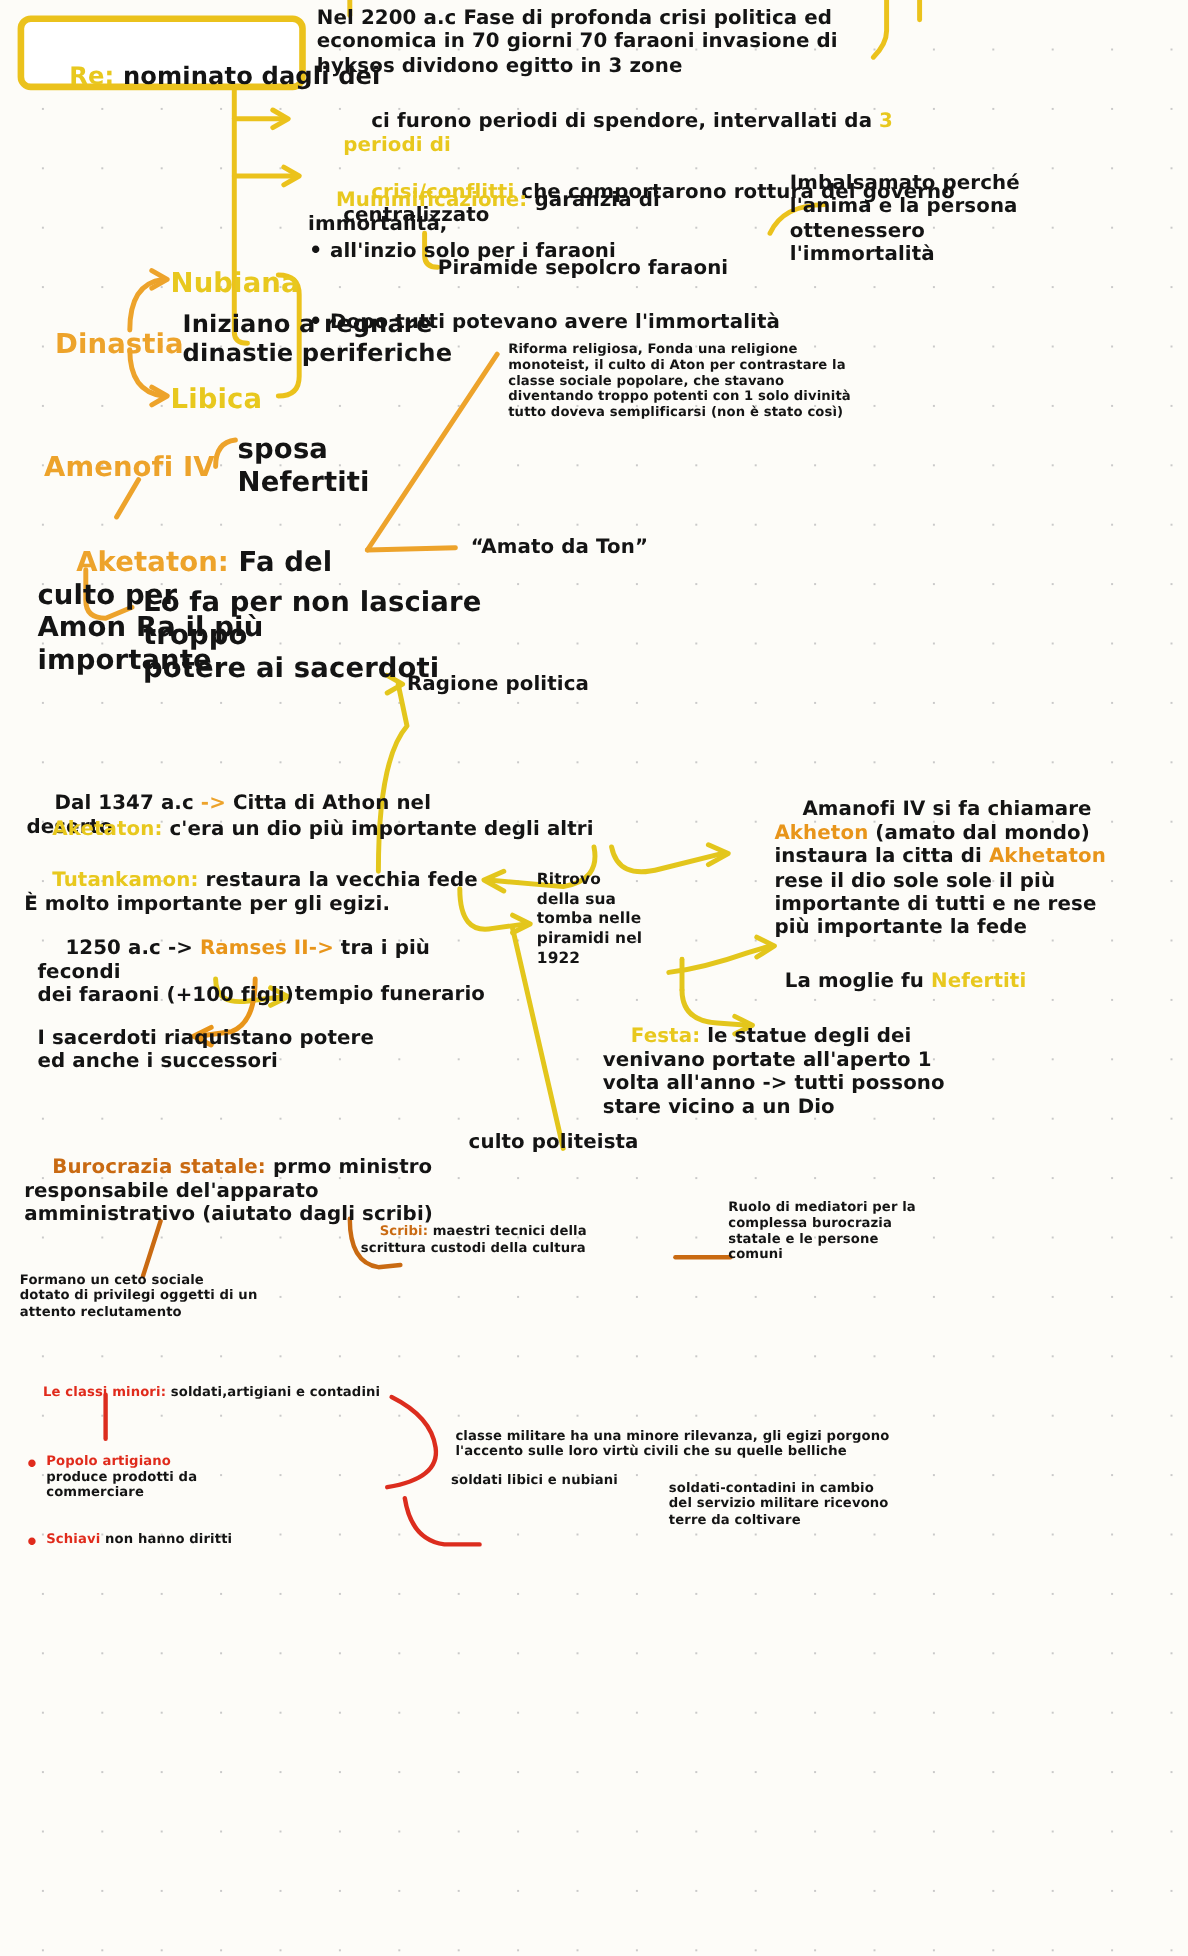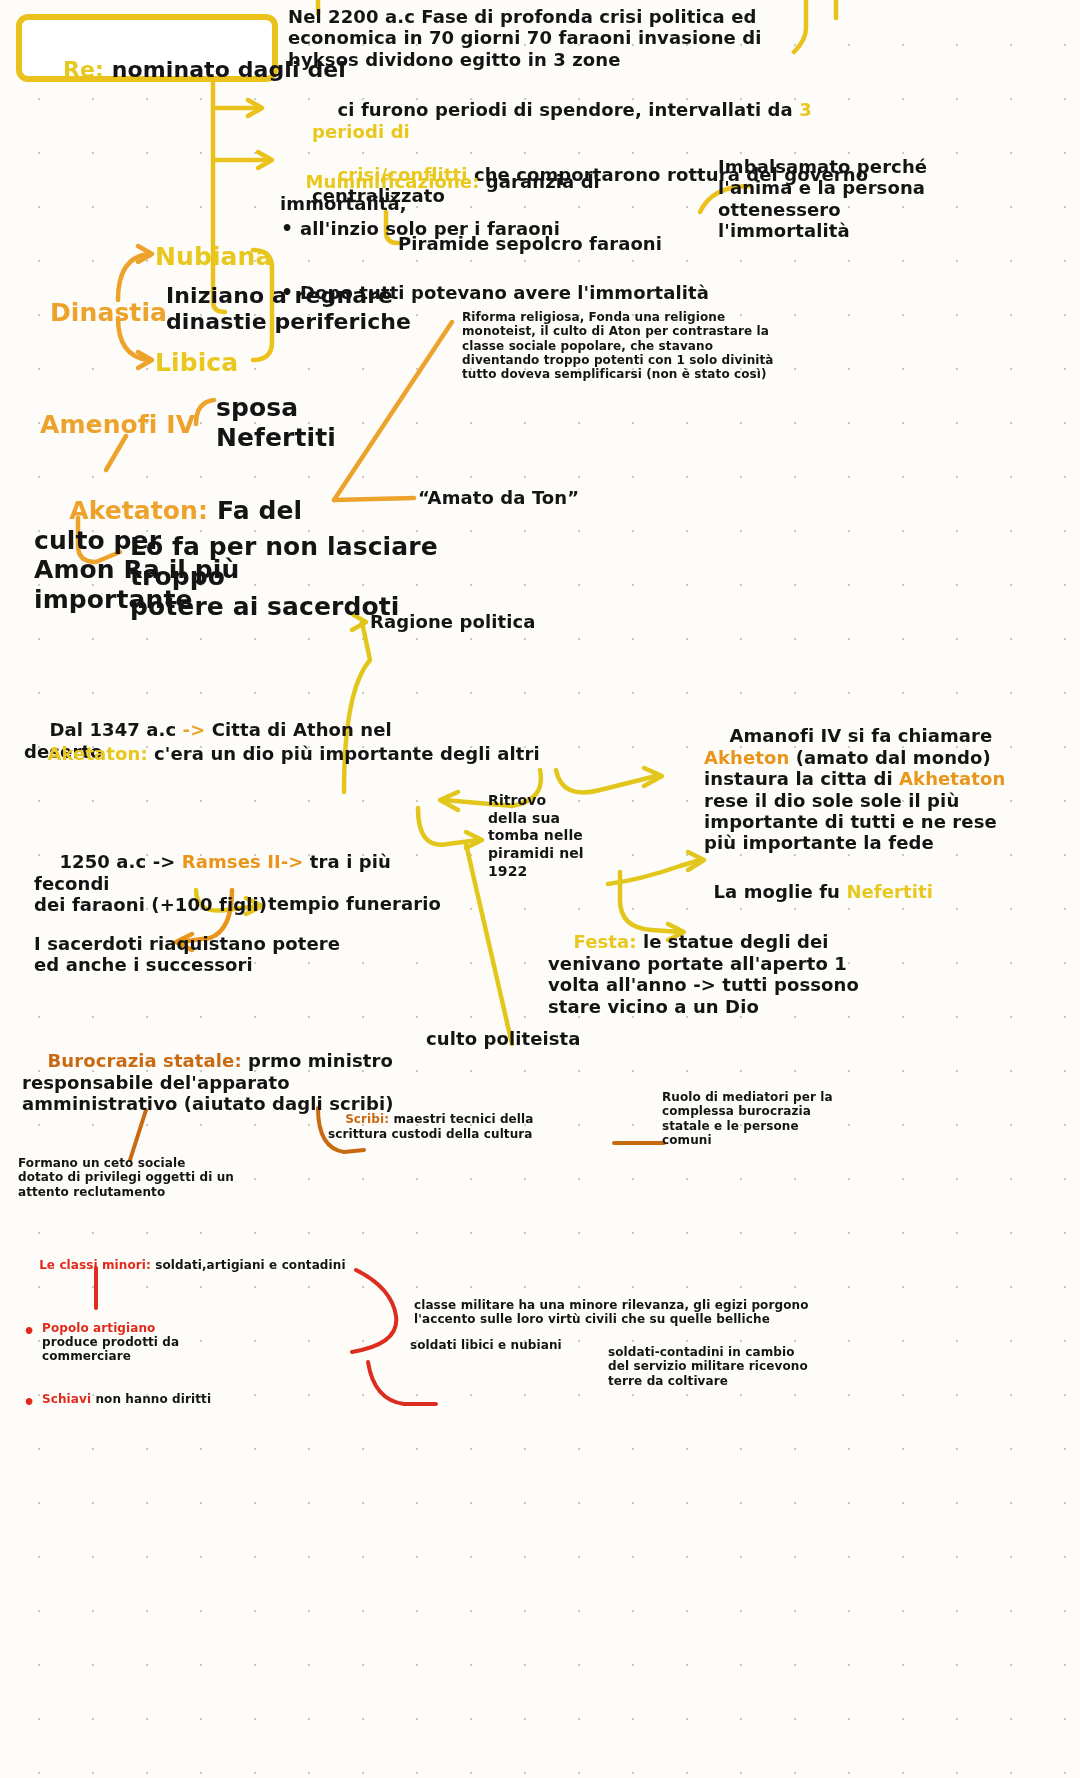--- a/index.html
+++ b/index.html
@@ -183,34 +183,38 @@
 tutto doveva semplificarsi (non è stato così)</div>
 
   <div class="t sz20 org" style="left:40px;top:410px;">Amenofi IV</div>
   <div class="t sz20" style="left:216px;top:393px;width:200px;">sposa
 Nefertiti</div>
 
   <div class="t sz20" style="left:34px;top:466px;width:330px;">
     <span class="org">Aketaton:</span><span> Fa del culto per
 Amon Ra il più importante</span>
   </div>
-  <div class="t sz19" style="left:418px;top:487px;">“Amato da Ton”</div>
+  <div class="t sz19" style="left:428px;top:487px;">“Amato da Ton”</div>
 
   <div class="t sz20" style="left:130px;top:532px;width:360px;">Lo fa per non lasciare troppo
 potere ai sacerdoti</div>
 
   <div class="t sz19" style="left:370px;top:611px;">Ragione politica</div>
 
   <div class="t sz19" style="left:24px;top:698px;width:440px;">
     <span>Dal 1347 a.c </span><span class="org">-&gt;</span><span> Citta di Athon nel deserto</span>
   </div>
   <div class="t sz19" style="left:22px;top:722px;width:560px;">
     <span class="ylw">Aketaton:</span><span> c'era un dio più importante degli altri</span>
   </div>
 
+  <div class="t sz19" style="left:22px;top:768px;width:430px;">
+    <span class="ylw">Tutankamon:</span><span> restaura la vecchia fede
+È molto importante per gli egizi.</span>
+  </div>
 
   <div class="t sz19" style="left:34px;top:830px;width:420px;">
     <span>1250 a.c -&gt; </span><span class="org2">Ramses II-&gt;</span><span> tra i più fecondi
 dei faraoni (+100 figli)</span>
   </div>
 
   <div class="t sz19" style="left:268px;top:893px;">tempio funerario</div>
 
   <div class="t sz19" style="left:34px;top:933px;width:370px;">I sacerdoti riaquistano potere
 ed anche i successori</div>

